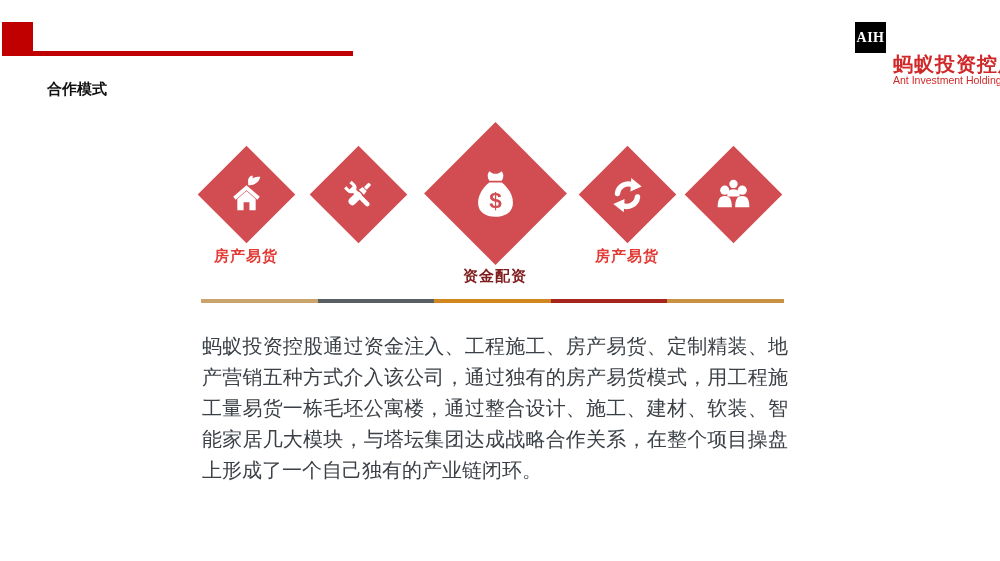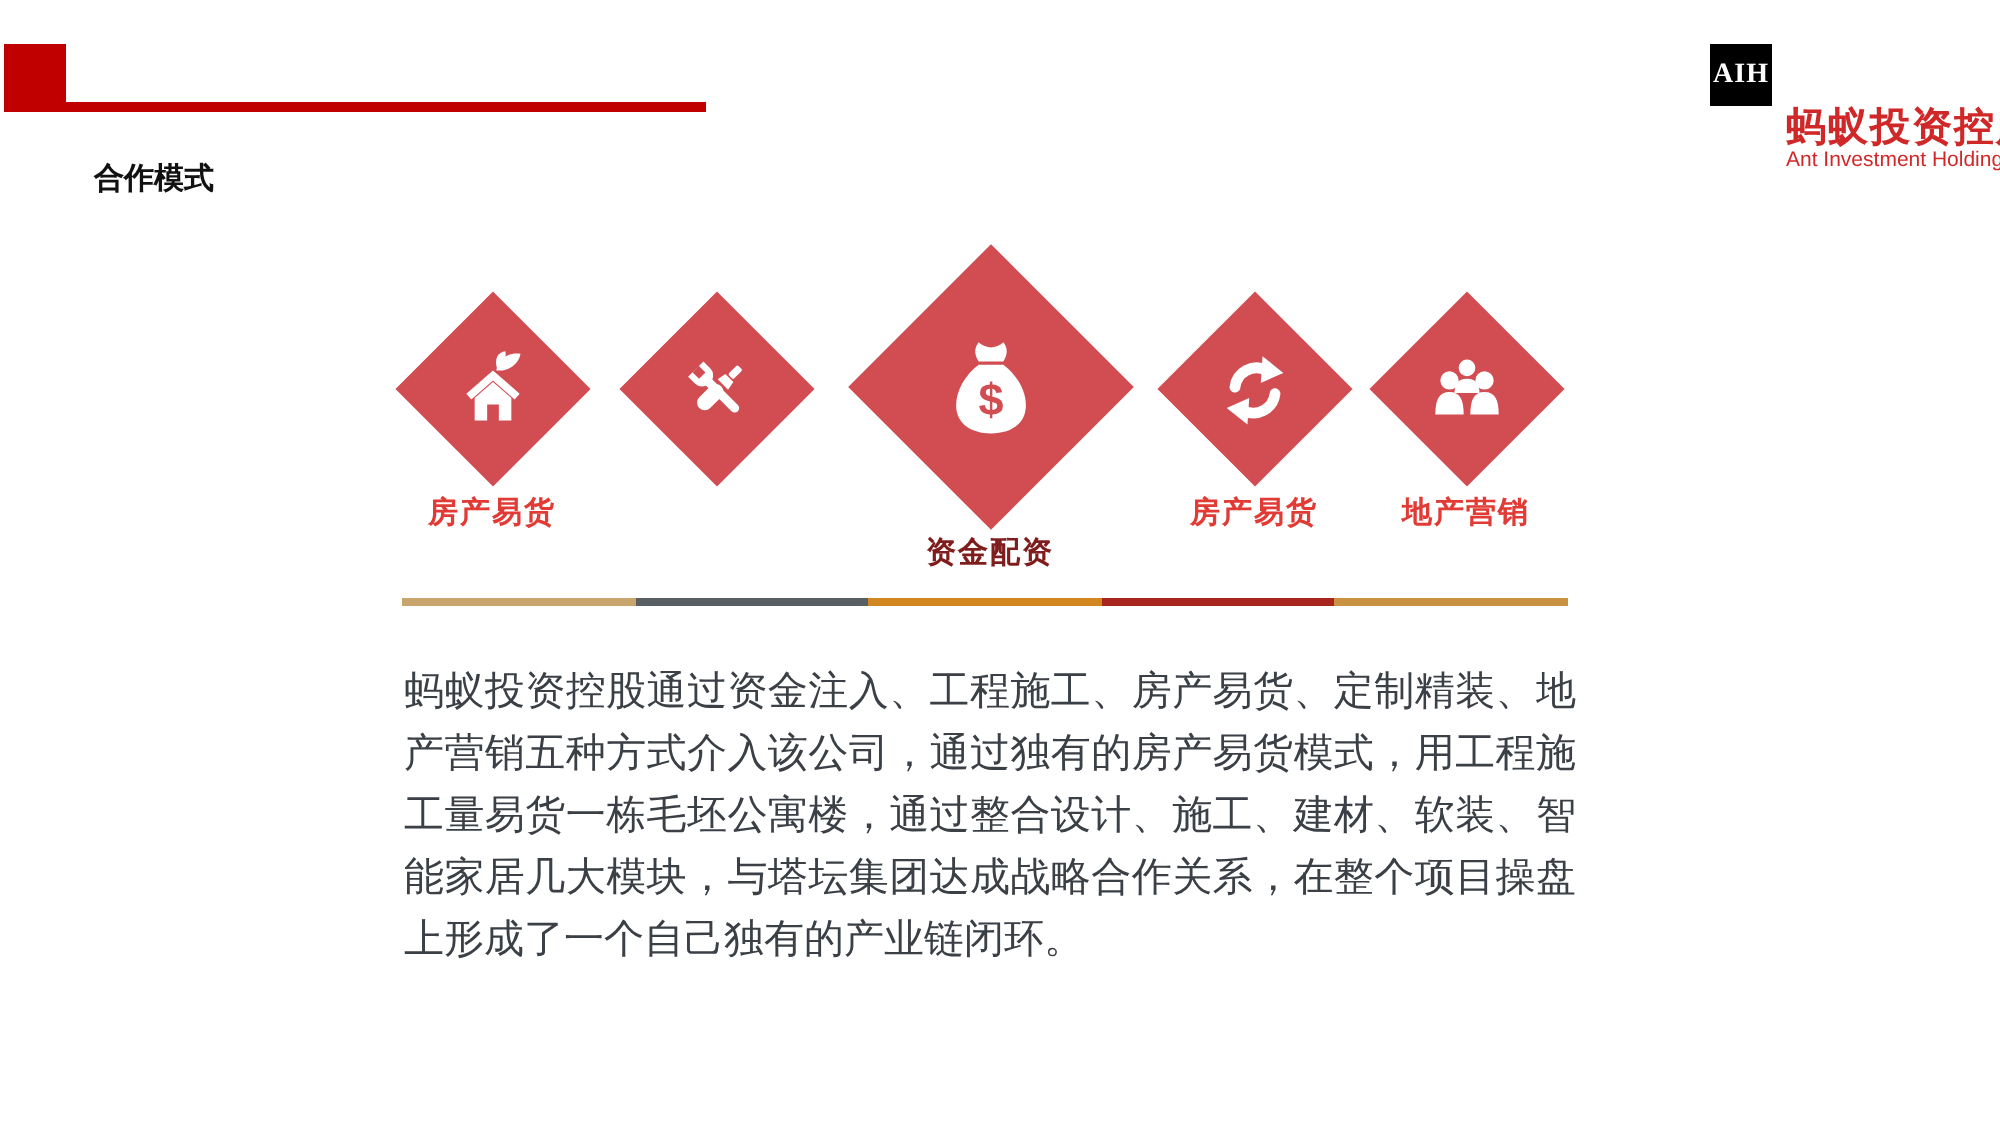--- a/index.html
+++ b/index.html
@@ -203,21 +203,20 @@
       <svg viewBox="0 0 48 48" fill="#ffffff" xmlns="http://www.w3.org/2000/svg">
         <circle cx="24" cy="10.5" r="5"></circle>
         <path d="M24 17 c-5.5 0 -7.5 3.5 -7.5 8.5 h15 c0 -5 -2 -8.5 -7.5 -8.5 Z"></path>
         <circle cx="13.5" cy="18" r="5.5"></circle>
         <path d="M13.5 25 C7.2 25 5 29.5 5 38.5 h17 c0 -9 -2.2 -13.5 -8.5 -13.5 Z"></path>
         <circle cx="34.5" cy="18" r="5.5"></circle>
         <path d="M34.5 25 C28.2 25 26 29.5 26 38.5 h17 c0 -9 -2.2 -13.5 -8.5 -13.5 Z"></path>
       </svg>
     </div>
   </div>
-  <div class="diamond-label" style="left: 663px; top: 247px; color: rgb(226, 59, 53);">地产营销</div>
 
   <div class="divider">
     <span style="background-color: rgb(201, 164, 109);"></span>
     <span style="background-color: rgb(90, 95, 102);"></span>
     <span style="background-color: rgb(210, 134, 31);"></span>
     <span style="background-color: rgb(166, 37, 28);"></span>
     <span style="background-color: rgb(201, 146, 67);"></span>
   </div>
 
   <p class="body-paragraph">蚂蚁投资控股通过资金注入、工程施工、房产易货、定制精装、地产营销五种方式介入该公司，通过独有的房产易货模式，用工程施工量易货一栋毛坯公寓楼，通过整合设计、施工、建材、软装、智能家居几大模块，与塔坛集团达成战略合作关系，在整个项目操盘上形成了一个自己独有的产业链闭环。</p>

